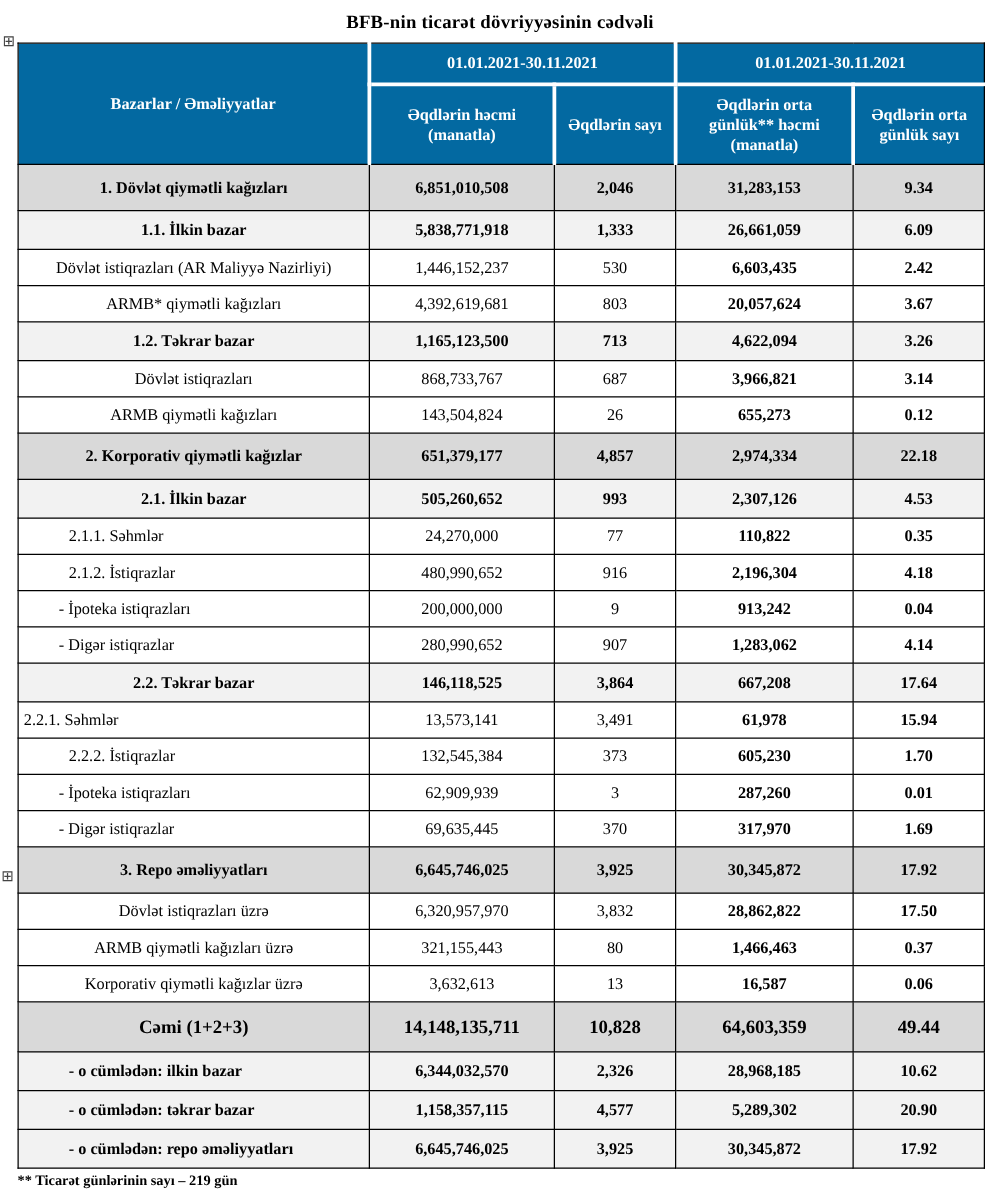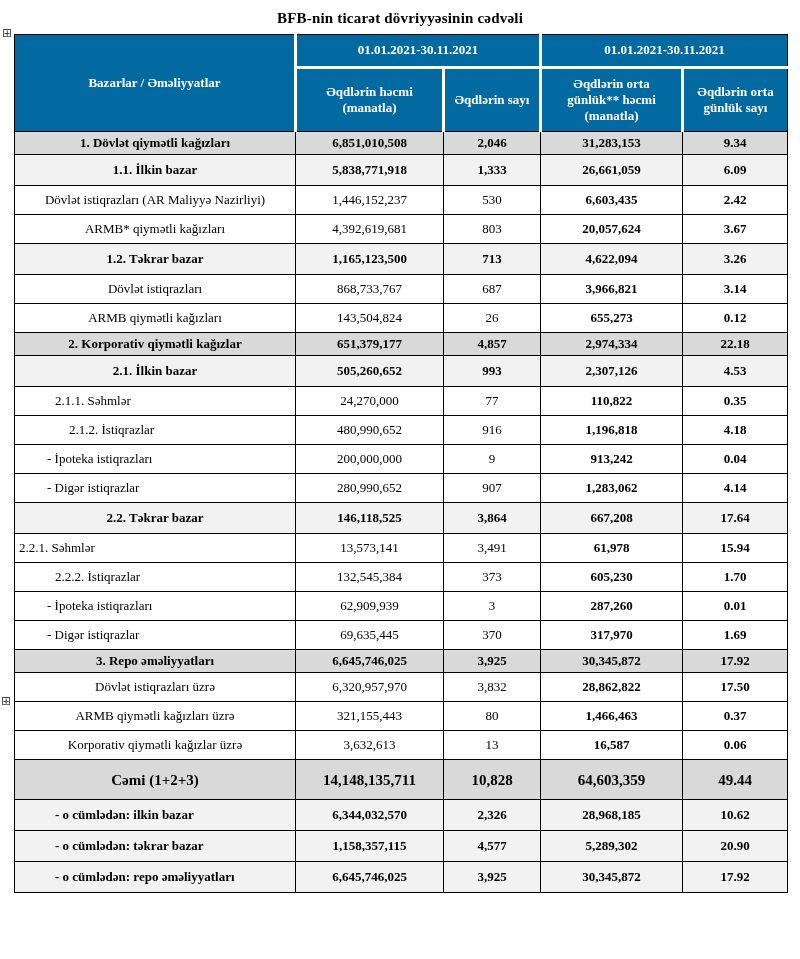--- a/index.html
+++ b/index.html
@@ -50,21 +50,21 @@
 
   tr.row-section td    { background:#D9D9D9; font-weight:bold; }
   tr.row-subsection td { background:#F2F2F2; font-weight:bold; }
   tr.row-total td      { background:#D9D9D9; font-weight:bold; font-size:15px; }
   tr.row-normal td.c0,
   tr.row-normal td.c1,
   tr.row-normal td.c2  { font-weight:normal; }
 
   tr.row-normal     { height:29px; }
   tr.row-subsection { height:31px; }
-  tr.row-section    { height:23px; }
+  tr.row-section    { height:37px; }
   tr.row-total      { height:40px; }
 
   
   .footnotes { margin:3px 0 0 14px; font-size:11.5px; font-weight:bold; line-height:14px; }
 </style>
 </head>
 <body>
 
 <span class="handle top">⊞</span>
 <span class="handle mid">⊞</span>
@@ -157,24 +157,24 @@
         <td class="c4">4.53</td>
       </tr>
       <tr class="row-normal">
         <td class="c0 indent" style="padding-left: 40px;">2.1.1. Səhmlər</td>
         <td class="c1">24,270,000</td>
         <td class="c2">77</td>
         <td class="c3">110,822</td>
         <td class="c4">0.35</td>
       </tr>
       <tr class="row-normal">
-        <td class="c0 indent" style="padding-left: 54px;">2.1.2. İstiqrazlar</td>
+        <td class="c0 indent" style="padding-left: 40px;">2.1.2. İstiqrazlar</td>
         <td class="c1">480,990,652</td>
         <td class="c2">916</td>
-        <td class="c3">1,196,818</td>
+        <td class="c3">2,196,304</td>
         <td class="c4">4.18</td>
       </tr>
       <tr class="row-normal">
         <td class="c0 indent" style="padding-left: 32px;">- İpoteka istiqrazları</td>
         <td class="c1">200,000,000</td>
         <td class="c2">9</td>
         <td class="c3">913,242</td>
         <td class="c4">0.04</td>
       </tr>
       <tr class="row-normal">
@@ -272,14 +272,15 @@
         <td class="c0 indent" style="padding-left: 40px;">- o cümlədən: repo əməliyyatları</td>
         <td class="c1">6,645,746,025</td>
         <td class="c2">3,925</td>
         <td class="c3">30,345,872</td>
         <td class="c4">17.92</td>
       </tr>
     </tbody>
 </table>
 
 <div class="footnotes">
+  <div>** Ticarət günlərinin sayı – 219 gün</div>
 
 </div>
 
 </body></html>

